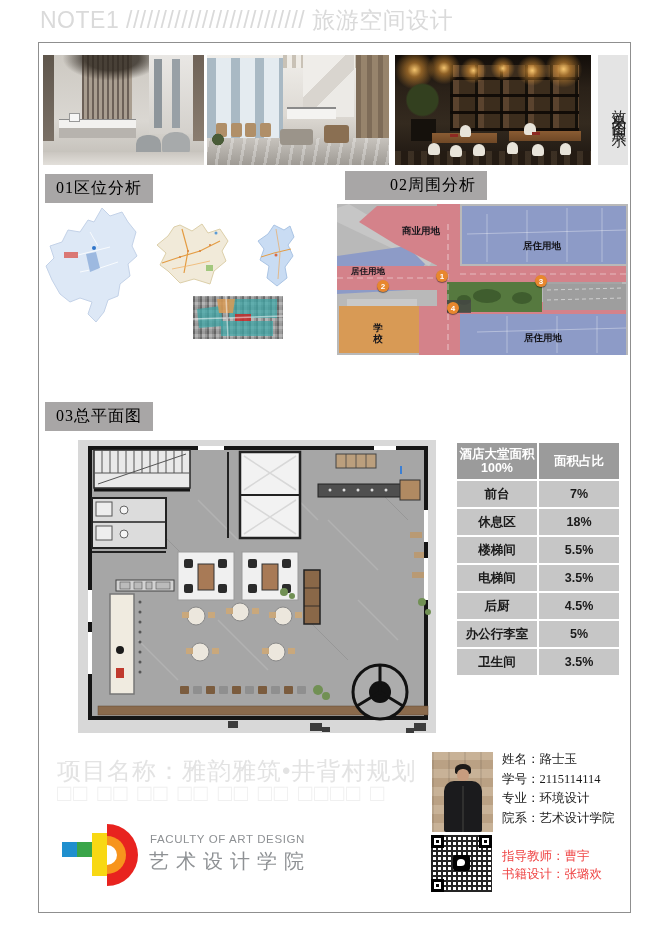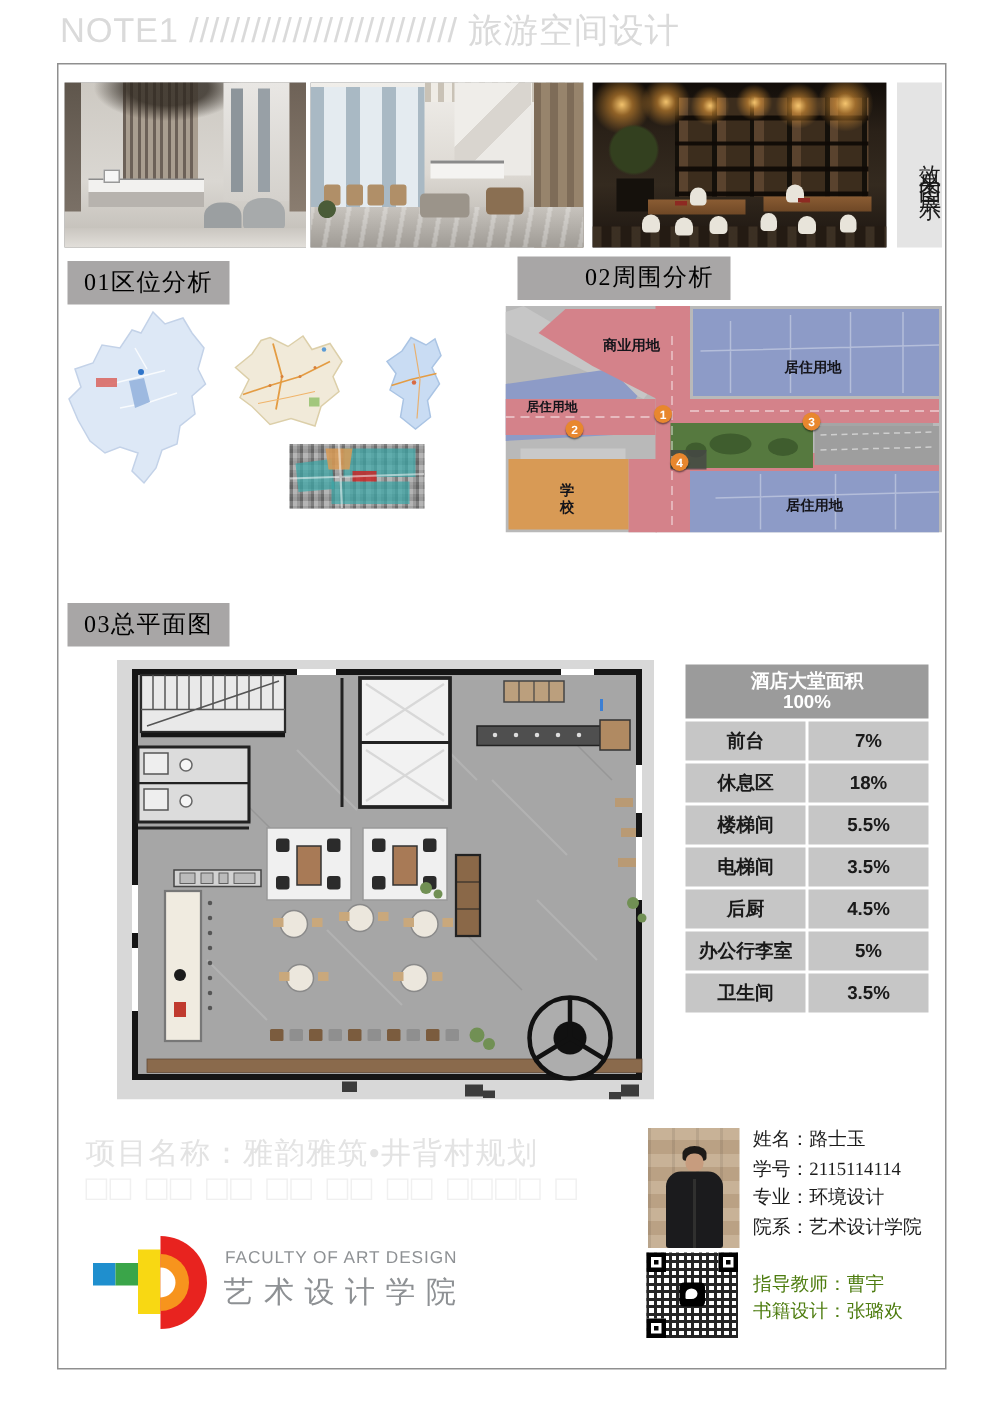--- a/index.html
+++ b/index.html
@@ -113,21 +113,21 @@
   
   .area-table{position:absolute;left:437px;top:443px;width:182px;display:flex;flex-direction:column;gap:2px;}
   .t-row{display:flex;gap:2px;height:26px;margin-left:20px;}
   .t-row.t-head{height:36px;}
   .t-cell{flex:1;display:flex;align-items:center;justify-content:center;background:#c6c6c6;
       color:#1a1a1a;font-size:12.5px;font-weight:600;}
   .t-head .t-cell{background:#9b9b9b;color:#fff;font-weight:bold;white-space:pre-line;
       text-align:center;line-height:14px;}
 
   
-  .project-name{position:absolute;left:57px;top:755px;font-size:20px;color:#e3e3e3;
+  .project-name{position:absolute;left:57px;top:755px;font-size:24px;color:#e3e3e3;
       letter-spacing:1px;font-weight:500;}
   .placeholder-boxes{position:absolute;left:57px;top:779px;font-size:24px;color:#f0f0f0;
       letter-spacing:1.5px;}
   .logo{left:60px;top:824px;width:82px;height:64px;}
   .logo div{position:absolute;}
   .logo-blue{left:2px;top:18px;width:15px;height:15px;}
   .logo-green{left:17px;top:18px;width:15px;height:15px;}
   .logo-yellow{left:32px;top:9px;width:15px;height:43px;}
   .logo-red{left:47px;top:0;width:31px;height:62px;border-radius:0 62px 62px 0;}
   .logo-orangeD{left:47px;top:12px;width:19px;height:38px;border-radius:0 38px 38px 0;background:#f7941d;}
@@ -140,21 +140,21 @@
                  repeating-linear-gradient(0deg,#c8b297 0 9px,#baa184 9px 18px);}
   .stu-photo div{position:absolute;}
   .stu-hair{left:23px;top:12px;width:16px;height:10px;background:#1d1a18;border-radius:50% 50% 20% 20%;}
   .stu-face{left:25px;top:17px;width:12px;height:12px;background:#c79c7e;border-radius:45%;}
   .stu-jacket{left:12px;top:29px;width:38px;height:51px;background:#1b1b1d;border-radius:10px 10px 2px 2px;}
   .stu-zip{left:30px;top:34px;width:2px;height:46px;background:#30302f;}
 
   .stu-info{position:absolute;left:502px;top:753px;display:flex;flex-direction:column;gap:6.5px;
       font-family:"Liberation Serif",serif;font-size:12.5px;color:#1c1c1c;line-height:13px;}
   .credits{position:absolute;left:502px;top:850px;display:flex;flex-direction:column;gap:5px;
-      font-family:"Liberation Serif",serif;font-size:12.5px;color:#4d7c0f;line-height:13px;}
+      font-family:"Liberation Serif",serif;font-size:12.5px;color:#ef4444;line-height:13px;}
 
   .qr{left:430px;top:834px;width:63px;height:59px;background:#fff;}
   .qr div{position:absolute;}
   .qr-pattern{inset:1px;background:
       repeating-linear-gradient(0deg,#000 0 2px,rgba(0,0,0,0) 2px 5px),
       repeating-linear-gradient(90deg,#000 0 2px,rgba(0,0,0,0) 2px 5px);opacity:.85;}
   .qr-finder{width:13px;height:13px;border:3px solid #000;background:#fff;box-sizing:border-box;}
   .qr-finder::after{content:"";position:absolute;left:2px;top:2px;width:3px;height:3px;background:#000;}
   .qr-f-tl{left:1px;top:1px;} .qr-f-tr{right:1px;top:1px;} .qr-f-bl{left:1px;bottom:1px;}
   .qr-center{left:23px;top:21px;width:17px;height:16px;background:#000;border-radius:3px;}
@@ -444,20 +444,21 @@
       <rect x="244" y="287" width="8" height="5"></rect>
         <rect x="336" y="283" width="12" height="8"></rect>
       <rect x="328" y="288" width="8" height="5"></rect>
     </g>
   </svg>
 
   <div class="area-table">
     <div class="t-row t-head">
       <div class="t-cell">酒店大堂面积
 100%</div>
+      <div class="t-cell">面积占比</div>
     </div>
     <div class="t-row">
       <div class="t-cell">前台</div>
       <div class="t-cell">7%</div>
     </div>
     <div class="t-row">
       <div class="t-cell">休息区</div>
       <div class="t-cell">18%</div>
     </div>
     <div class="t-row">

